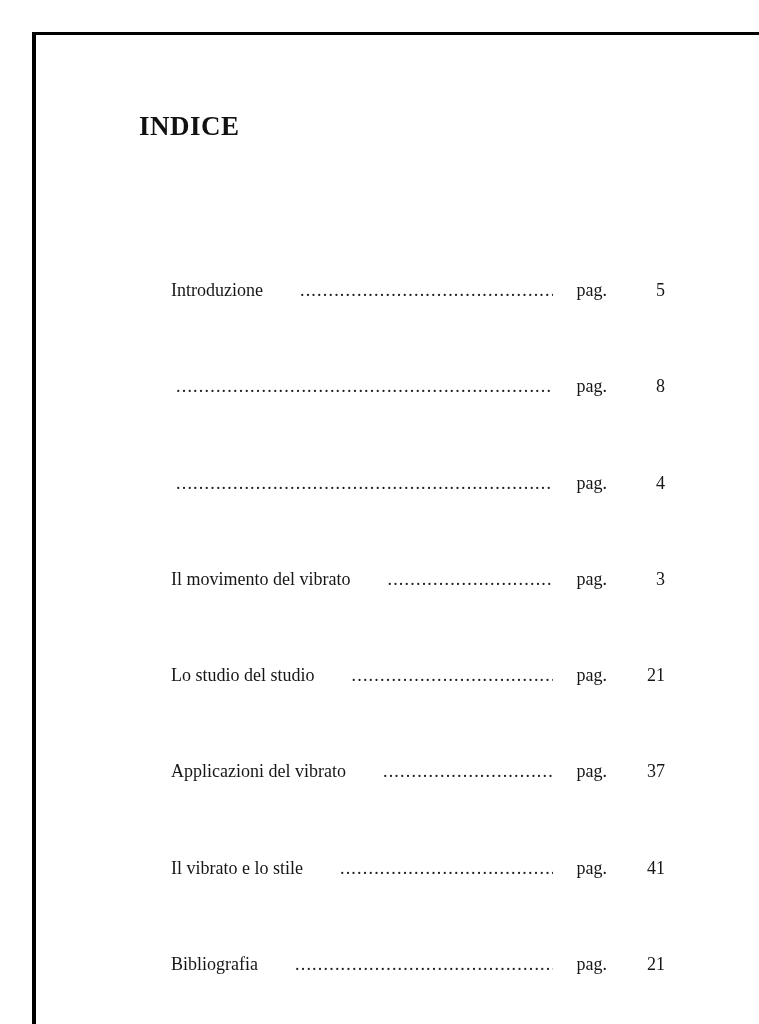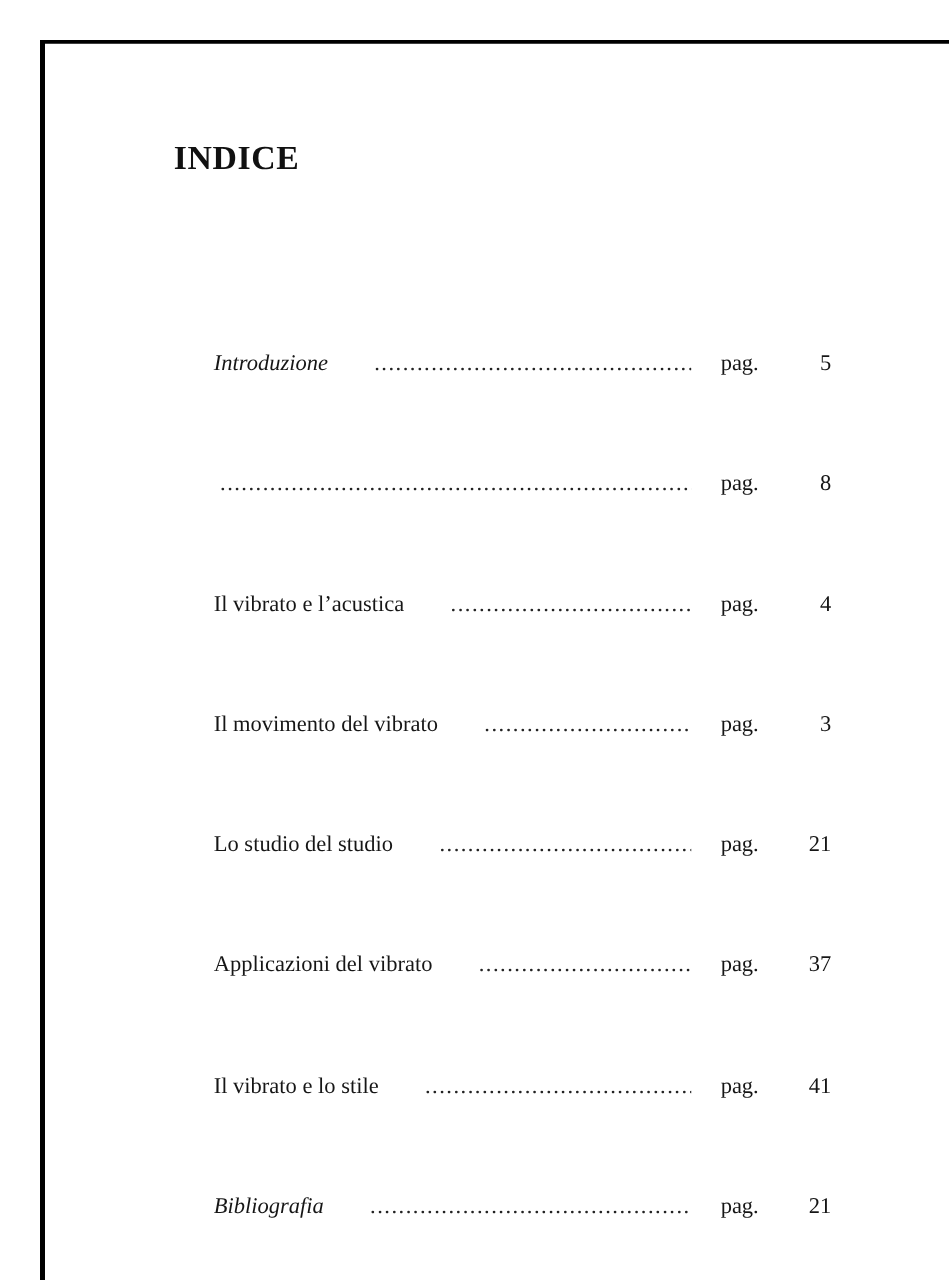--- a/index.html
+++ b/index.html
@@ -33,21 +33,21 @@
     margin-top: 70px;
   }
   .toc-row {
     display: flex;
     align-items: baseline;
     line-height: 32.25px;
     font-size: 18px;
     color: #161616;
     white-space: nowrap;
   }
-  .toc-row.italic .toc-title { font-style: italic; }
+  .toc-row.italic .toc-title { }
   .toc-title {
     flex: 0 0 auto;
   }
   .leader {
     flex: 1 1 auto;
     overflow: hidden;
     margin: 0 8px 0 5px;
     color: #222222;
   }
   .leader::after {
@@ -81,21 +81,20 @@
         <span class="page-number">5</span>
       </div>
 
       <div class="toc-row">
         <span class="leader"></span>
         <span class="pag-label">pag.</span>
         <span class="page-number">8</span>
       </div>
 
       <div class="toc-row">
-        <span class="toc-title">Il vibrato e l’acustica</span>
         <span class="leader"></span>
         <span class="pag-label">pag.</span>
         <span class="page-number">4</span>
       </div>
 
       <div class="toc-row">
         <span class="toc-title">Il movimento del vibrato</span>
         <span class="leader"></span>
         <span class="pag-label">pag.</span>
         <span class="page-number">3</span>

